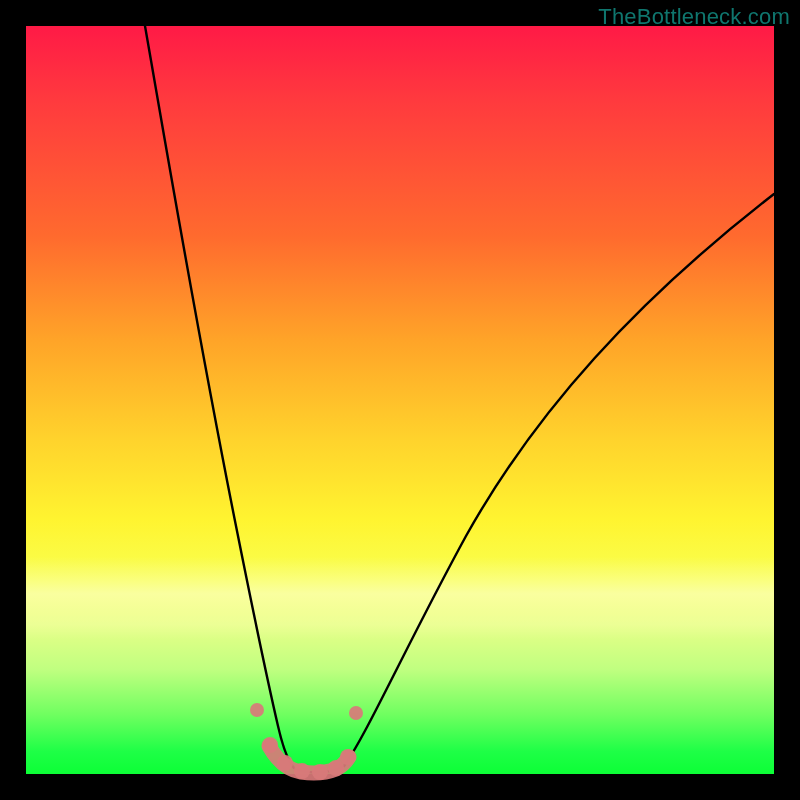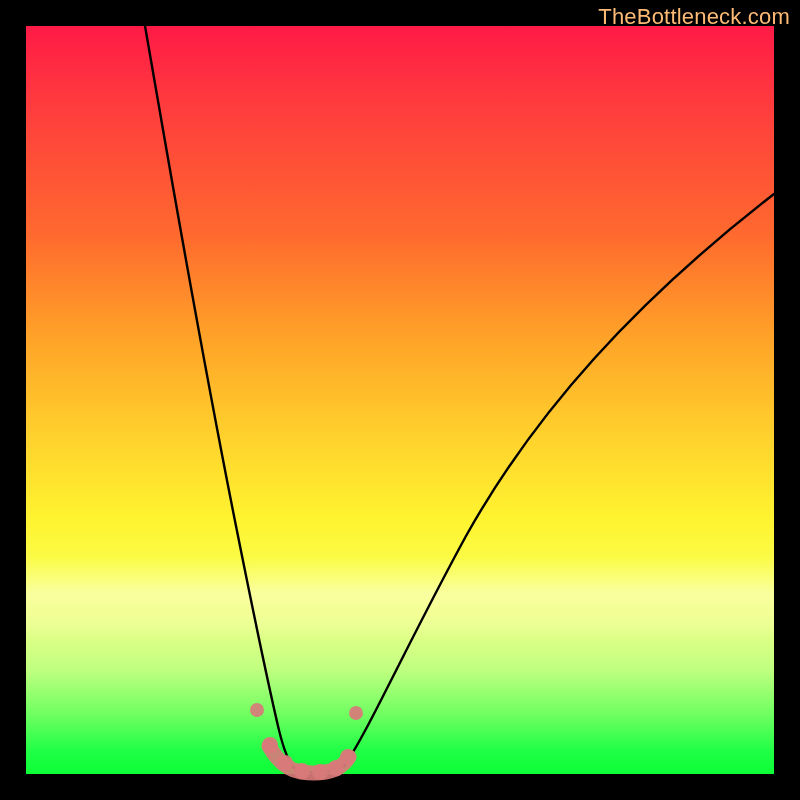--- a/index.html
+++ b/index.html
@@ -52,21 +52,21 @@
       rgba(255,255,200,0.0) 0%,
       rgba(255,255,210,0.55) 45%,
       rgba(255,255,200,0.0) 100%
     );
     pointer-events: none;
   }
   .watermark {
     position: absolute;
     top: 4px;
     right: 10px;
-    color: #fdba74;
+    color: #0f766e;
     font-size: 22px;
     font-weight: 500;
     letter-spacing: 0.2px;
     text-align: right;
     user-select: none;
   }
   svg.curves {
     position: absolute;
     left: 0; top: 0;
     width: 748px; height: 748px;

